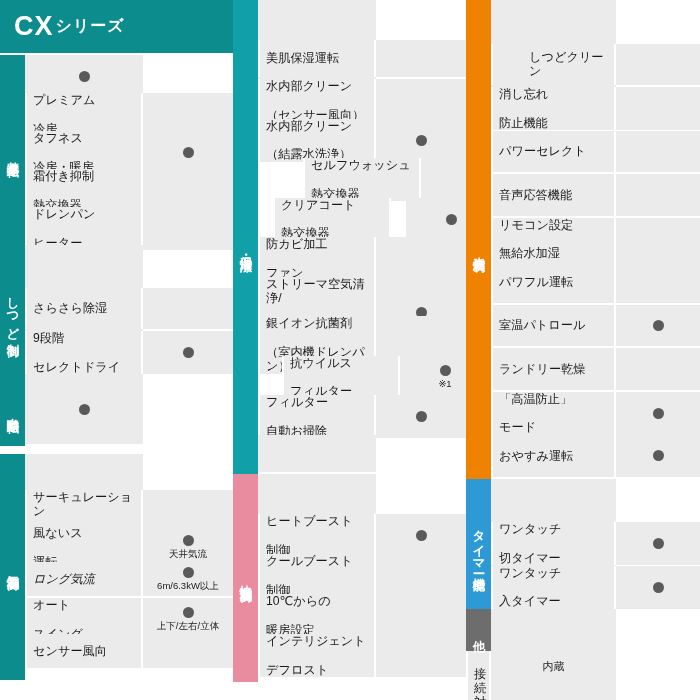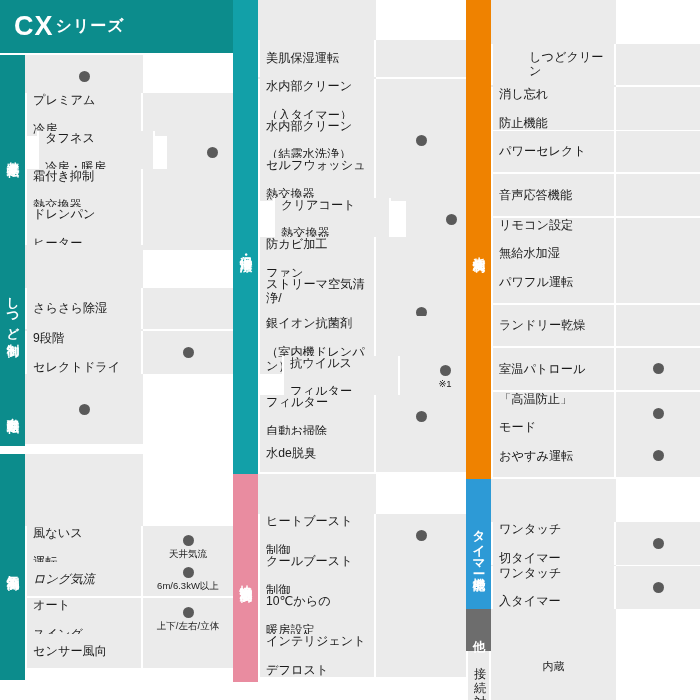--- a/index.html
+++ b/index.html
@@ -104,21 +104,21 @@
         </div>
         <div class="row" style="height: 38px;">
           <div class="cat c-basic" style="visibility: hidden;"></div>
           <div class="label" style="display: flex; flex-direction: column; justify-content: center; align-items: flex-start;">
             <span>プレミアム</span>
             <br>
             <span>冷房</span>
           </div>
           <div class="mark"></div>
         </div>
-        <div class="row" style="height: 38px; gap: 12px;">
+        <div class="row" style="height: 38px;">
           <div class="cat c-basic" style="visibility: hidden;"></div>
           <div class="label" style="display: flex; flex-direction: column; justify-content: center; align-items: flex-start;">
             <span>タフネス</span>
             <br>
             <span>冷房・暖房</span>
           </div>
           <div class="mark">
             <span class="dot"></span>
           </div>
         </div>
@@ -187,20 +187,25 @@
           <div class="cat c-basic" style="grid-row: 1; height: 226px; position: absolute; width: 25px; z-index: 2;">気流制御</div>
           <div class="label" style="display: flex; flex-direction: column; justify-content: center; align-items: flex-start;">
             <span>垂直気流</span>
             <br>
             <span>（暖房・冷房）</span>
           </div>
           <div class="mark"></div>
         </div>
         <div class="row" style="height: 36px;">
           <div class="cat c-basic" style="visibility: hidden;"></div>
+          <div class="label" style="display: flex; flex-direction: column; justify-content: center; align-items: flex-start;">
+            <span>サーキュレーション</span>
+            <br>
+            <span>気流</span>
+          </div>
           <div class="mark"></div>
         </div>
         <div class="row" style="height: 36px;">
           <div class="cat c-basic" style="visibility: hidden;"></div>
           <div class="label" style="display: flex; flex-direction: column; justify-content: center; align-items: flex-start;">
             <span>風ないス</span>
             <br>
             <span>運転</span>
           </div>
           <div class="mark">
@@ -255,36 +260,36 @@
           <div class="label" style="display: flex; flex-direction: column; justify-content: center; align-items: flex-start;">
             <span>美肌保湿運転</span>
           </div>
           <div class="mark"></div>
         </div>
         <div class="row" style="height: 39.5px;">
           <div class="cat c-clean" style="visibility: hidden;"></div>
           <div class="label" style="display: flex; flex-direction: column; justify-content: center; align-items: flex-start;">
             <span>水内部クリーン</span>
             <br>
-            <span>（入タイマー）</span>
+            <span>（センサー風向）</span>
           </div>
           <div class="mark"></div>
         </div>
         <div class="row" style="height: 39.5px;">
           <div class="cat c-clean" style="visibility: hidden;"></div>
           <div class="label" style="display: flex; flex-direction: column; justify-content: center; align-items: flex-start;">
             <span>水内部クリーン</span>
             <br>
             <span>（結露水洗浄）</span>
           </div>
           <div class="mark">
             <span class="dot"></span>
           </div>
         </div>
-        <div class="row" style="height: 39.5px;">
+        <div class="row" style="height: 39.5px; padding-left: 45px;">
           <div class="cat c-clean" style="visibility: hidden;"></div>
           <div class="label" style="display: flex; flex-direction: column; justify-content: center; align-items: flex-start;">
             <span>セルフウォッシュ</span>
             <br>
             <span>熱交換器</span>
           </div>
           <div class="mark"></div>
         </div>
         <div class="row" style="height: 39.5px; gap: 15px;">
           <div class="cat c-clean" style="visibility: hidden;"></div>
@@ -344,23 +349,20 @@
             <span>フィルター</span>
             <br>
             <span>自動お掃除</span>
           </div>
           <div class="mark">
             <span class="dot"></span>
           </div>
         </div>
         <div class="row" style="height: 39.5px;">
           <div class="cat c-clean" style="visibility: hidden;"></div>
-          <div class="label" style="display: flex; flex-direction: column; justify-content: center; align-items: flex-start;">
-            <span>水de脱臭</span>
-          </div>
           <div class="mark"></div>
         </div>
       </div>
       <div style="position: relative;">
         <div class="row" style="height: 40px;">
           <div class="cat c-comfort" style="grid-row: 1; height: 208px; position: absolute; width: 25px; z-index: 2;">快適温度制御</div>
           <div class="label" style="display: flex; flex-direction: column; justify-content: center; align-items: flex-start;">
             <span>高温風モード</span>
           </div>
           <div class="mark"></div>
@@ -458,32 +460,32 @@
         <div class="row" style="height: 43.5px;">
           <div class="cat c-life" style="visibility: hidden;"></div>
           <div class="label" style="display: flex; flex-direction: column; justify-content: center; align-items: flex-start;">
             <span>パワフル運転</span>
           </div>
           <div class="mark"></div>
         </div>
         <div class="row" style="height: 43.5px;">
           <div class="cat c-life" style="visibility: hidden;"></div>
           <div class="label" style="display: flex; flex-direction: column; justify-content: center; align-items: flex-start;">
+            <span>室温パトロール</span>
+          </div>
+          <div class="mark">
+            <span class="dot"></span>
+          </div>
+        </div>
+        <div class="row" style="height: 43.5px;">
+          <div class="cat c-life" style="visibility: hidden;"></div>
+          <div class="label" style="display: flex; flex-direction: column; justify-content: center; align-items: flex-start;">
             <span>ランドリー乾燥</span>
           </div>
           <div class="mark"></div>
-        </div>
-        <div class="row" style="height: 43.5px;">
-          <div class="cat c-life" style="visibility: hidden;"></div>
-          <div class="label" style="display: flex; flex-direction: column; justify-content: center; align-items: flex-start;">
-            <span>室温パトロール</span>
-          </div>
-          <div class="mark">
-            <span class="dot"></span>
-          </div>
         </div>
         <div class="row" style="height: 43.5px;">
           <div class="cat c-life" style="visibility: hidden;"></div>
           <div class="label" style="display: flex; flex-direction: column; justify-content: center; align-items: flex-start;">
             <span>「高温防止」</span>
             <br>
             <span>モード</span>
           </div>
           <div class="mark">
             <span class="dot"></span>

